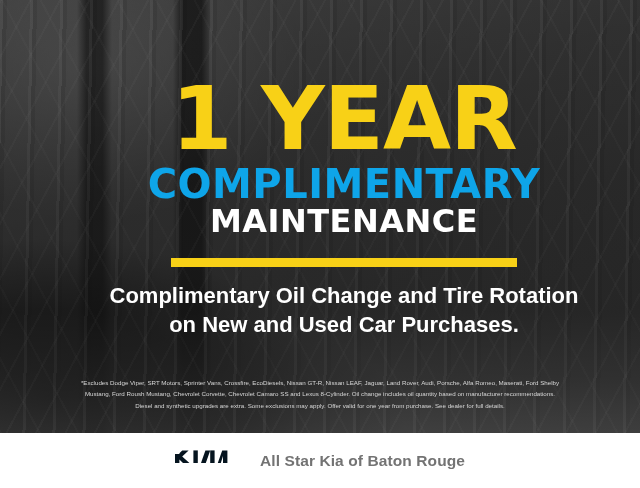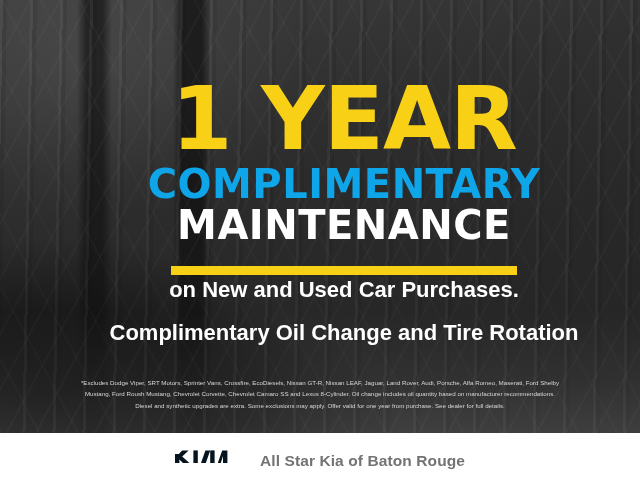--- a/index.html
+++ b/index.html
@@ -113,21 +113,21 @@
     line-height: 1.0;
     font-weight: bold;
     letter-spacing: 0.5px;
     color: #0ea5e9;
     font-family: "DejaVu Sans", sans-serif;
     white-space: nowrap;
   }
 
   .headline-sub2 {
     margin-top: 1px;
-    font-size: 40px;
+    font-size: 32px;
     line-height: 1.0;
     font-weight: bold;
     letter-spacing: 0.5px;
     color: #ffffff;
     font-family: "DejaVu Sans", sans-serif;
     white-space: nowrap;
   }
 
   .divider {
     margin-top: 21px;
@@ -202,23 +202,23 @@
 
     <div class="hero-content">
       <div class="headline-year">1 YEAR</div>
 
       <div class="headline-sub1">COMPLIMENTARY</div>
 
       <div class="headline-sub2">MAINTENANCE</div>
 
       <div class="divider"></div>
 
+      <div class="offer-line first">Complimentary Oil Change and Tire Rotation</div>
+
       <div class="offer-line">on New and Used Car Purchases.</div>
-
-      <div class="offer-line first">Complimentary Oil Change and Tire Rotation</div>
     </div>
 
     <div class="disclaimer">
       <p>*Excludes Dodge Viper, SRT Motors, Sprinter Vans, Crossfire, EcoDiesels, Nissan GT-R, Nissan LEAF, Jaguar, Land Rover, Audi, Porsche, Alfa Romeo, Maserati, Ford Shelby</p>
       <p>Mustang, Ford Roush Mustang, Chevrolet Corvette, Chevrolet Camaro SS and Lexus 8-Cylinder. Oil change includes oil quantity based on manufacturer recommendations.</p>
       <p>Diesel and synthetic upgrades are extra. Some exclusions may apply. Offer valid for one year from purchase. See dealer for full details.</p>
     </div>
   </div>
 
   <div class="footer">

